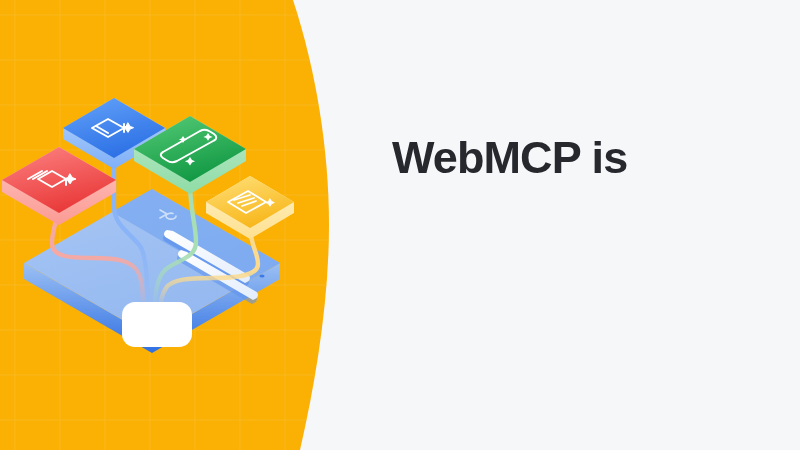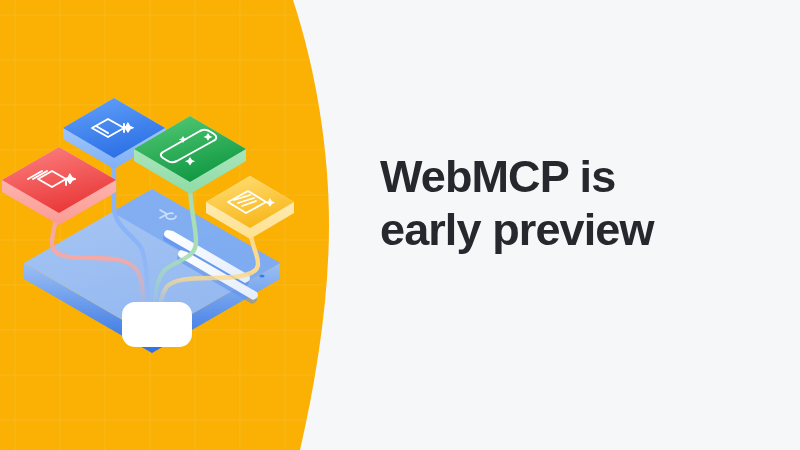--- a/index.html
+++ b/index.html
@@ -14,21 +14,21 @@
   
   .orange-panel{position:absolute;left:0;top:0;width:360px;height:450px;}
   .orange-panel svg{display:block;width:360px;height:450px;}
 
   
   .illo{position:absolute;left:0px;top:60px;width:330px;height:330px;}
   .illo svg{display:block;width:330px;height:330px;overflow:visible;}
 
   
   .headline-wrap{
-    position:absolute;left:380px;top:132px;width:400px;margin-top:19px;
+    position:absolute;left:392px;top:132px;width:400px;
   }
   .headline{
     margin:0;
     font-size:45px;
     line-height:1.17;
     font-weight:700;
     letter-spacing:-0.9px;
     color:#26282D;
     font-family:"Liberation Sans","DejaVu Sans",sans-serif;
   }
@@ -225,17 +225,16 @@
           <path d="M270,139 l1.7,2.6 l2.6,1 l-2.6,1 l-1.7,2.6 l-1.7,-2.6 l-2.6,-1 l2.6,-1 Z" fill="#FFFFFF" stroke-width="0.9"></path>
         </g>
       </g>
 
     </svg>
   </div>
 
   <div class="headline-wrap">
     <h1 class="headline">
       <span class="ln">WebMCP is</span>
-      <span class="ln">early preview</span>
     </h1>
   </div>
 
 </div>
 
 </body></html>

